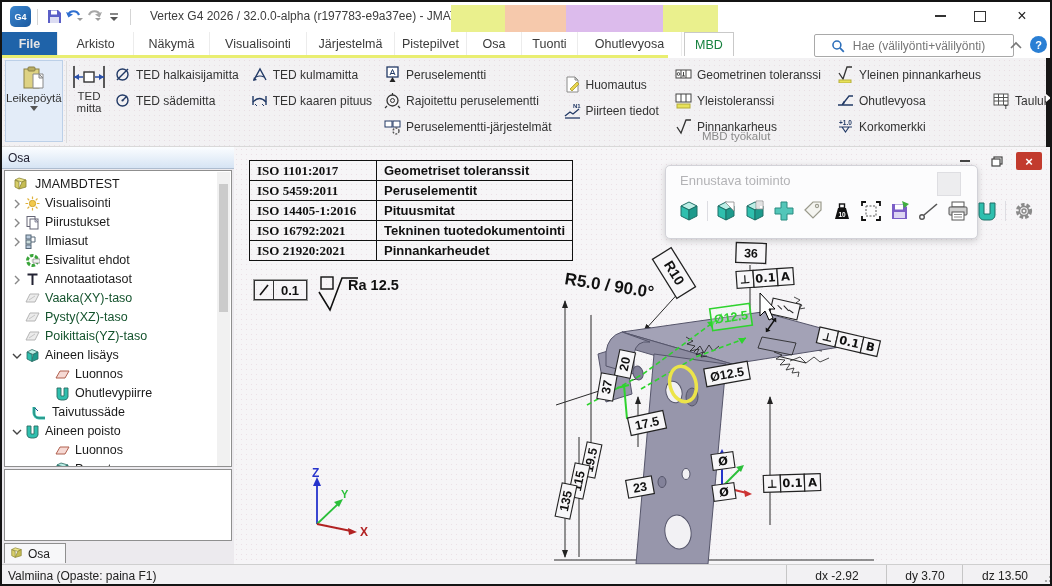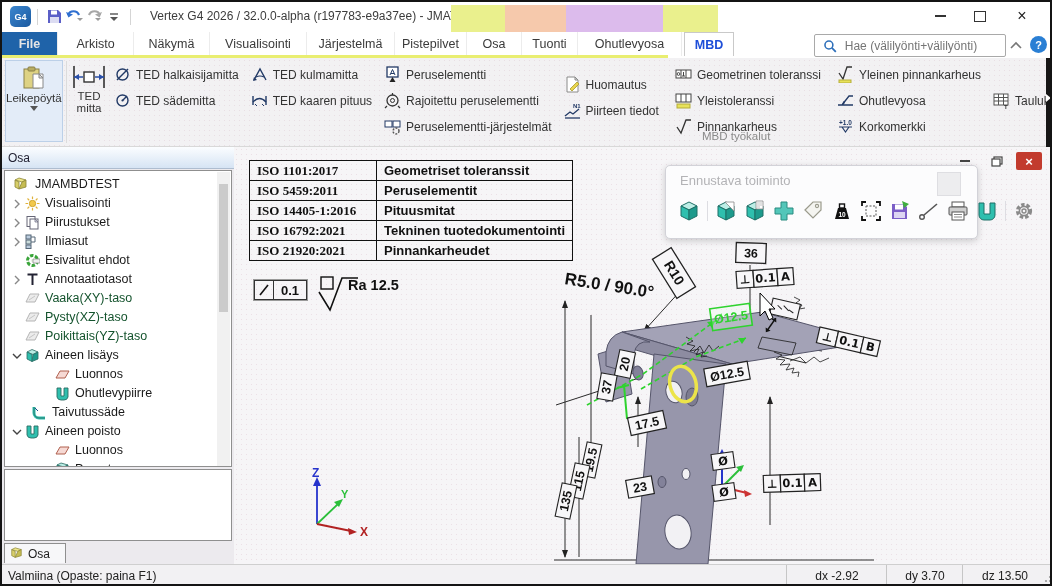--- a/index.html
+++ b/index.html
@@ -16,24 +16,24 @@
   .hl{position:absolute;top:3px;height:30px;}
   .wbtn{position:absolute;top:0;width:40px;height:28px;display:flex;align-items:center;justify-content:center;color:#333;}
   .wmin{width:11px;height:1.6px;background:#333;}
   .wmax{width:10px;height:9px;border:1.4px solid #333;}
   .wclose{font-size:16px;line-height:1;color:#222;}
   
   #tabbar{position:absolute;left:0;top:30px;width:100%;height:24px;display:flex;background:#fff;}
   .tab{height:24px;display:flex;align-items:center;justify-content:center;font-size:12.5px;color:#3a3a3a;
        border-right:1px solid #ececec;box-sizing:border-box;}
   .tab.file{background:#1f63a9;color:#e5e5e5;font-weight:bold;}
-  .tab.active{background:#fff;border:1px solid #c9c9c9;border-bottom:none;font-weight:bold;color:#1d4ed8;}
+  .tab.active{background:#fff;border:1px solid #c9c9c9;border-bottom:none;font-weight:normal;color:#15803d;}
   #tab-underline{position:absolute;left:0;top:53px;width:666px;height:3px;background:#e9ee71;}
   #searchbox{position:absolute;left:812px;top:32px;width:190px;height:21px;border:1px solid #a9a9a9;
-             background:#fff;border-radius:2px;display:flex;align-items:center;}
+             background:#fff;border-radius:2px;display:flex;align-items:center;padding-left:8px;}
   #searchbox input{border:none;outline:none;font-size:12px;color:#444;width:160px;background:transparent;
                    font-family:"Liberation Sans",sans-serif;}
   #ribbon-collapse{position:absolute;left:1007px;top:36px;width:16px;height:14px;}
   #helpbtn{position:absolute;left:1028px;top:34px;width:17px;height:17px;border-radius:50%;background:#2a7fd4;
            color:#fff;font-size:11px;font-weight:bold;display:flex;align-items:center;justify-content:center;}
   
   #ribbon{position:absolute;left:0;top:56px;width:1044px;height:89px;background:#f2f1f3;
           background-image:radial-gradient(circle,#e9dee4 0.6px,transparent 0.7px);background-size:5px 5px;
           border-bottom:1px solid #d8d8d8;box-sizing:border-box;display:flex;}
   .bigbtn{width:58px;margin:2px 1px 4px 3px;display:flex;flex-direction:column;align-items:center;

